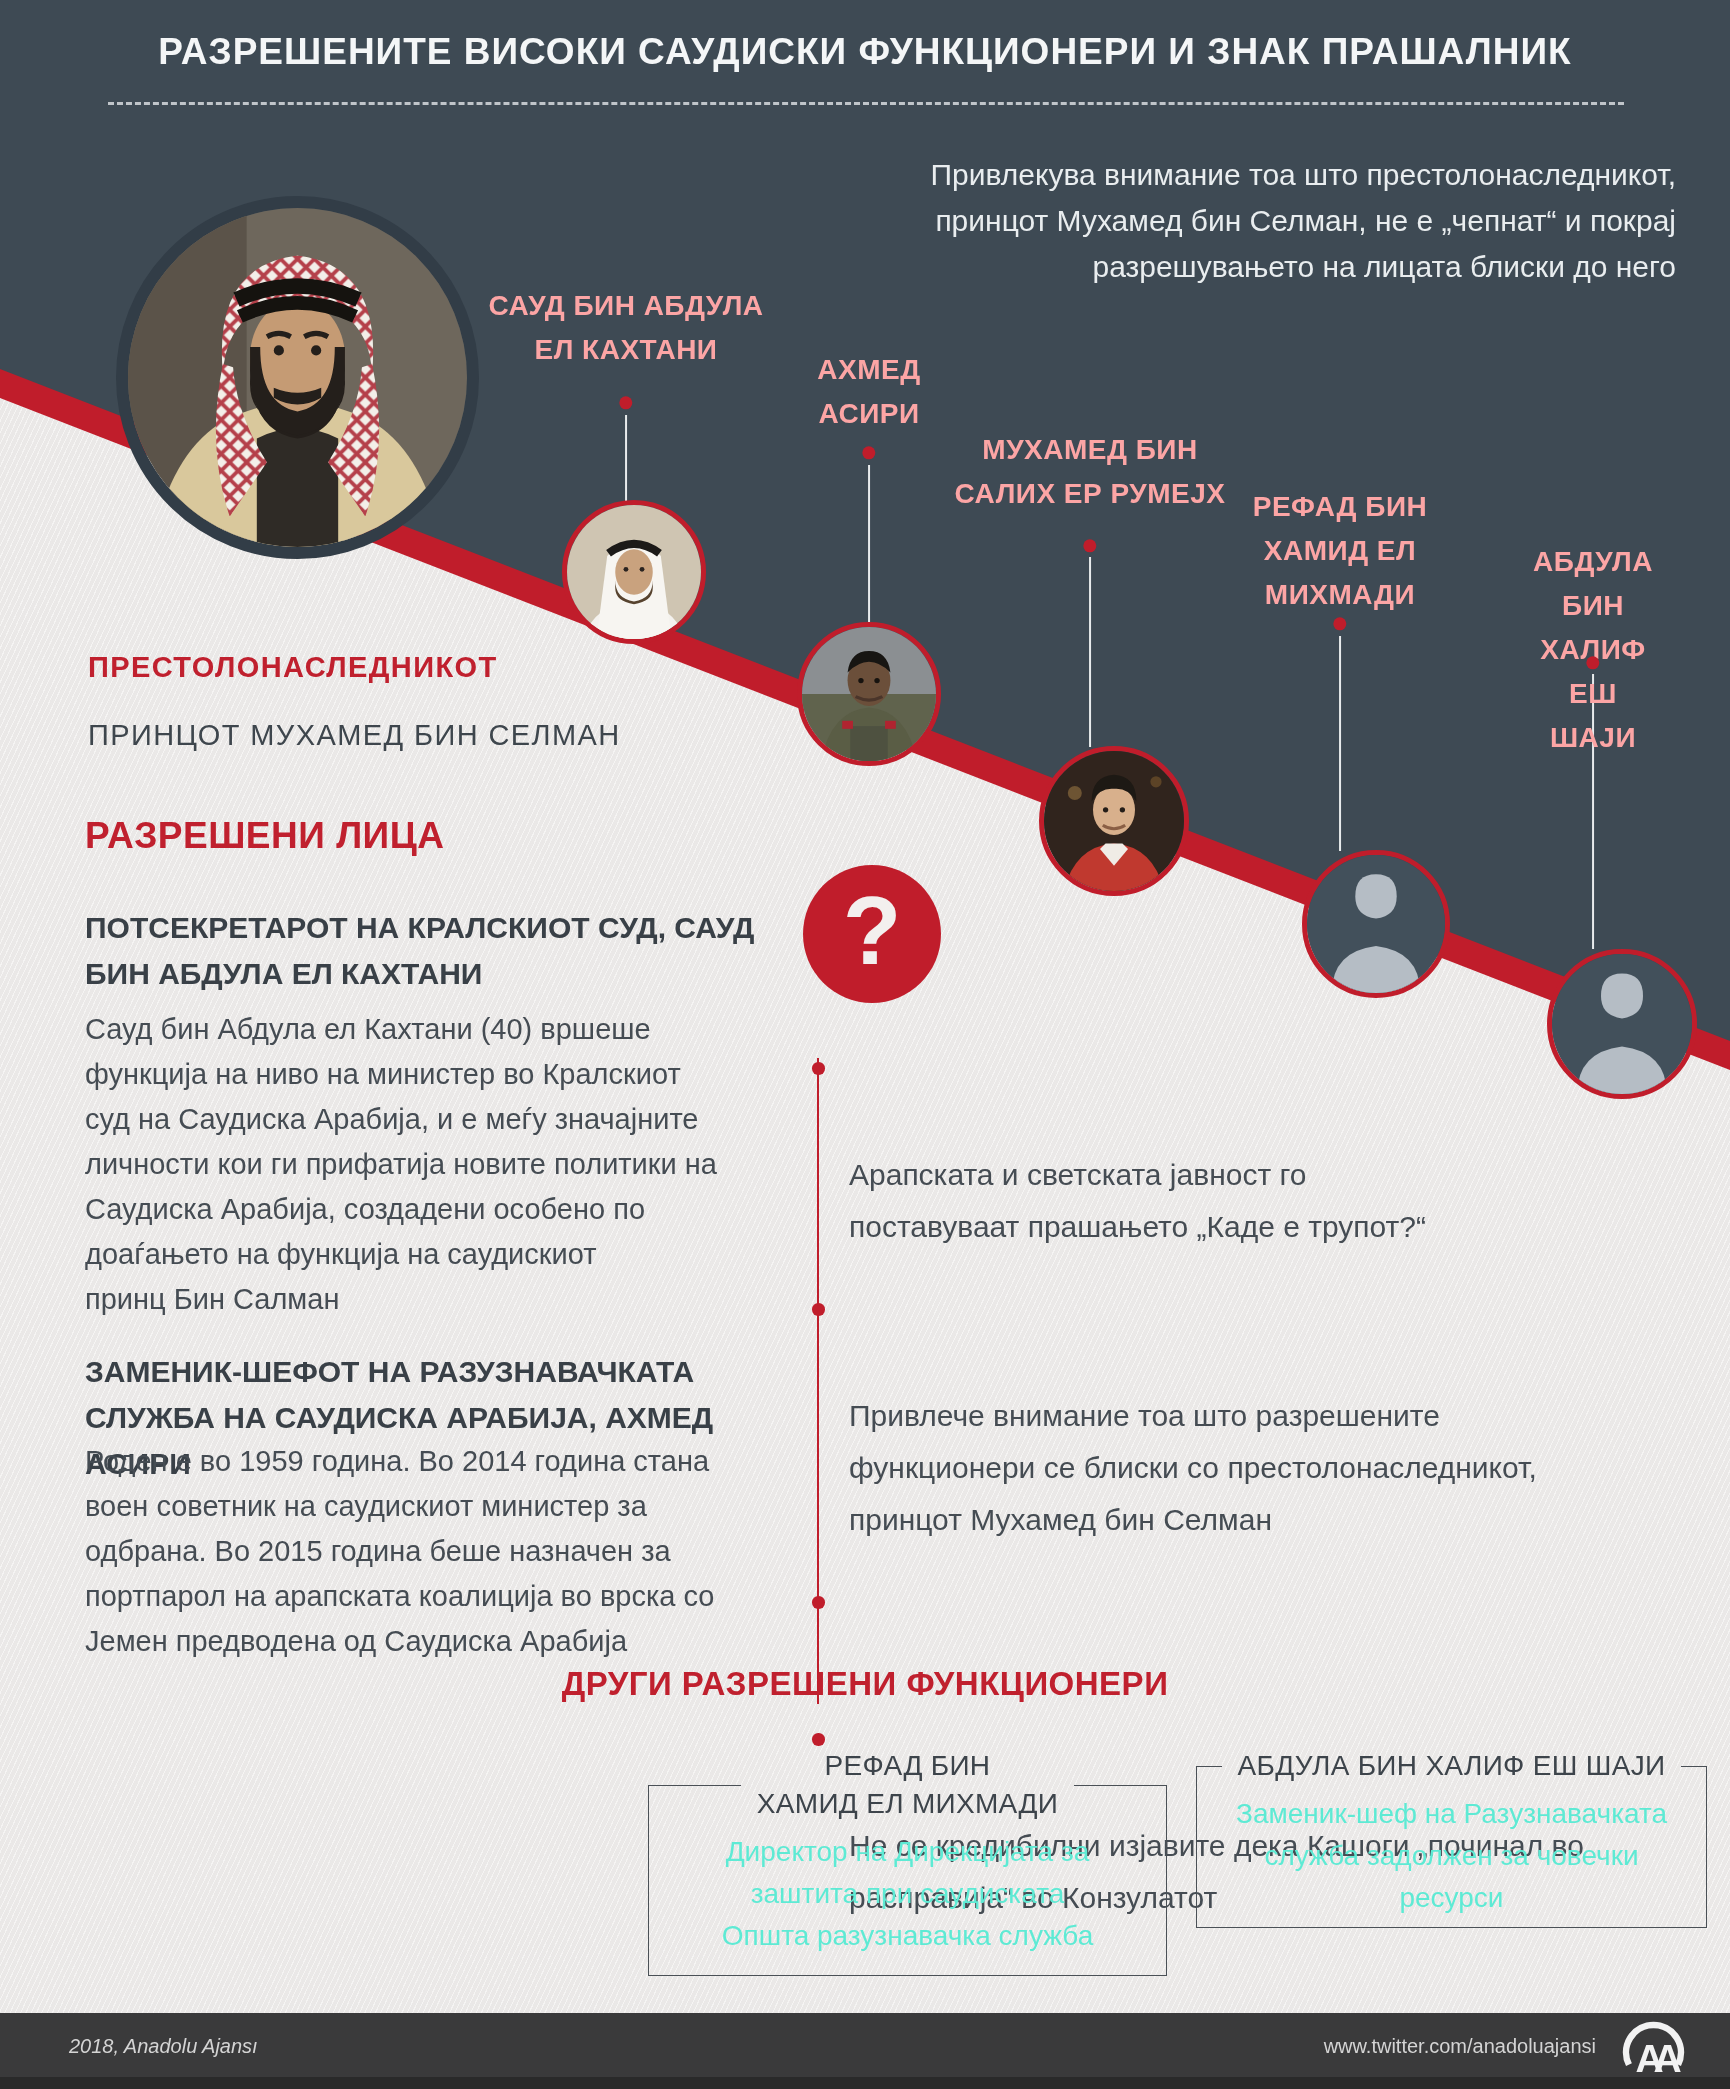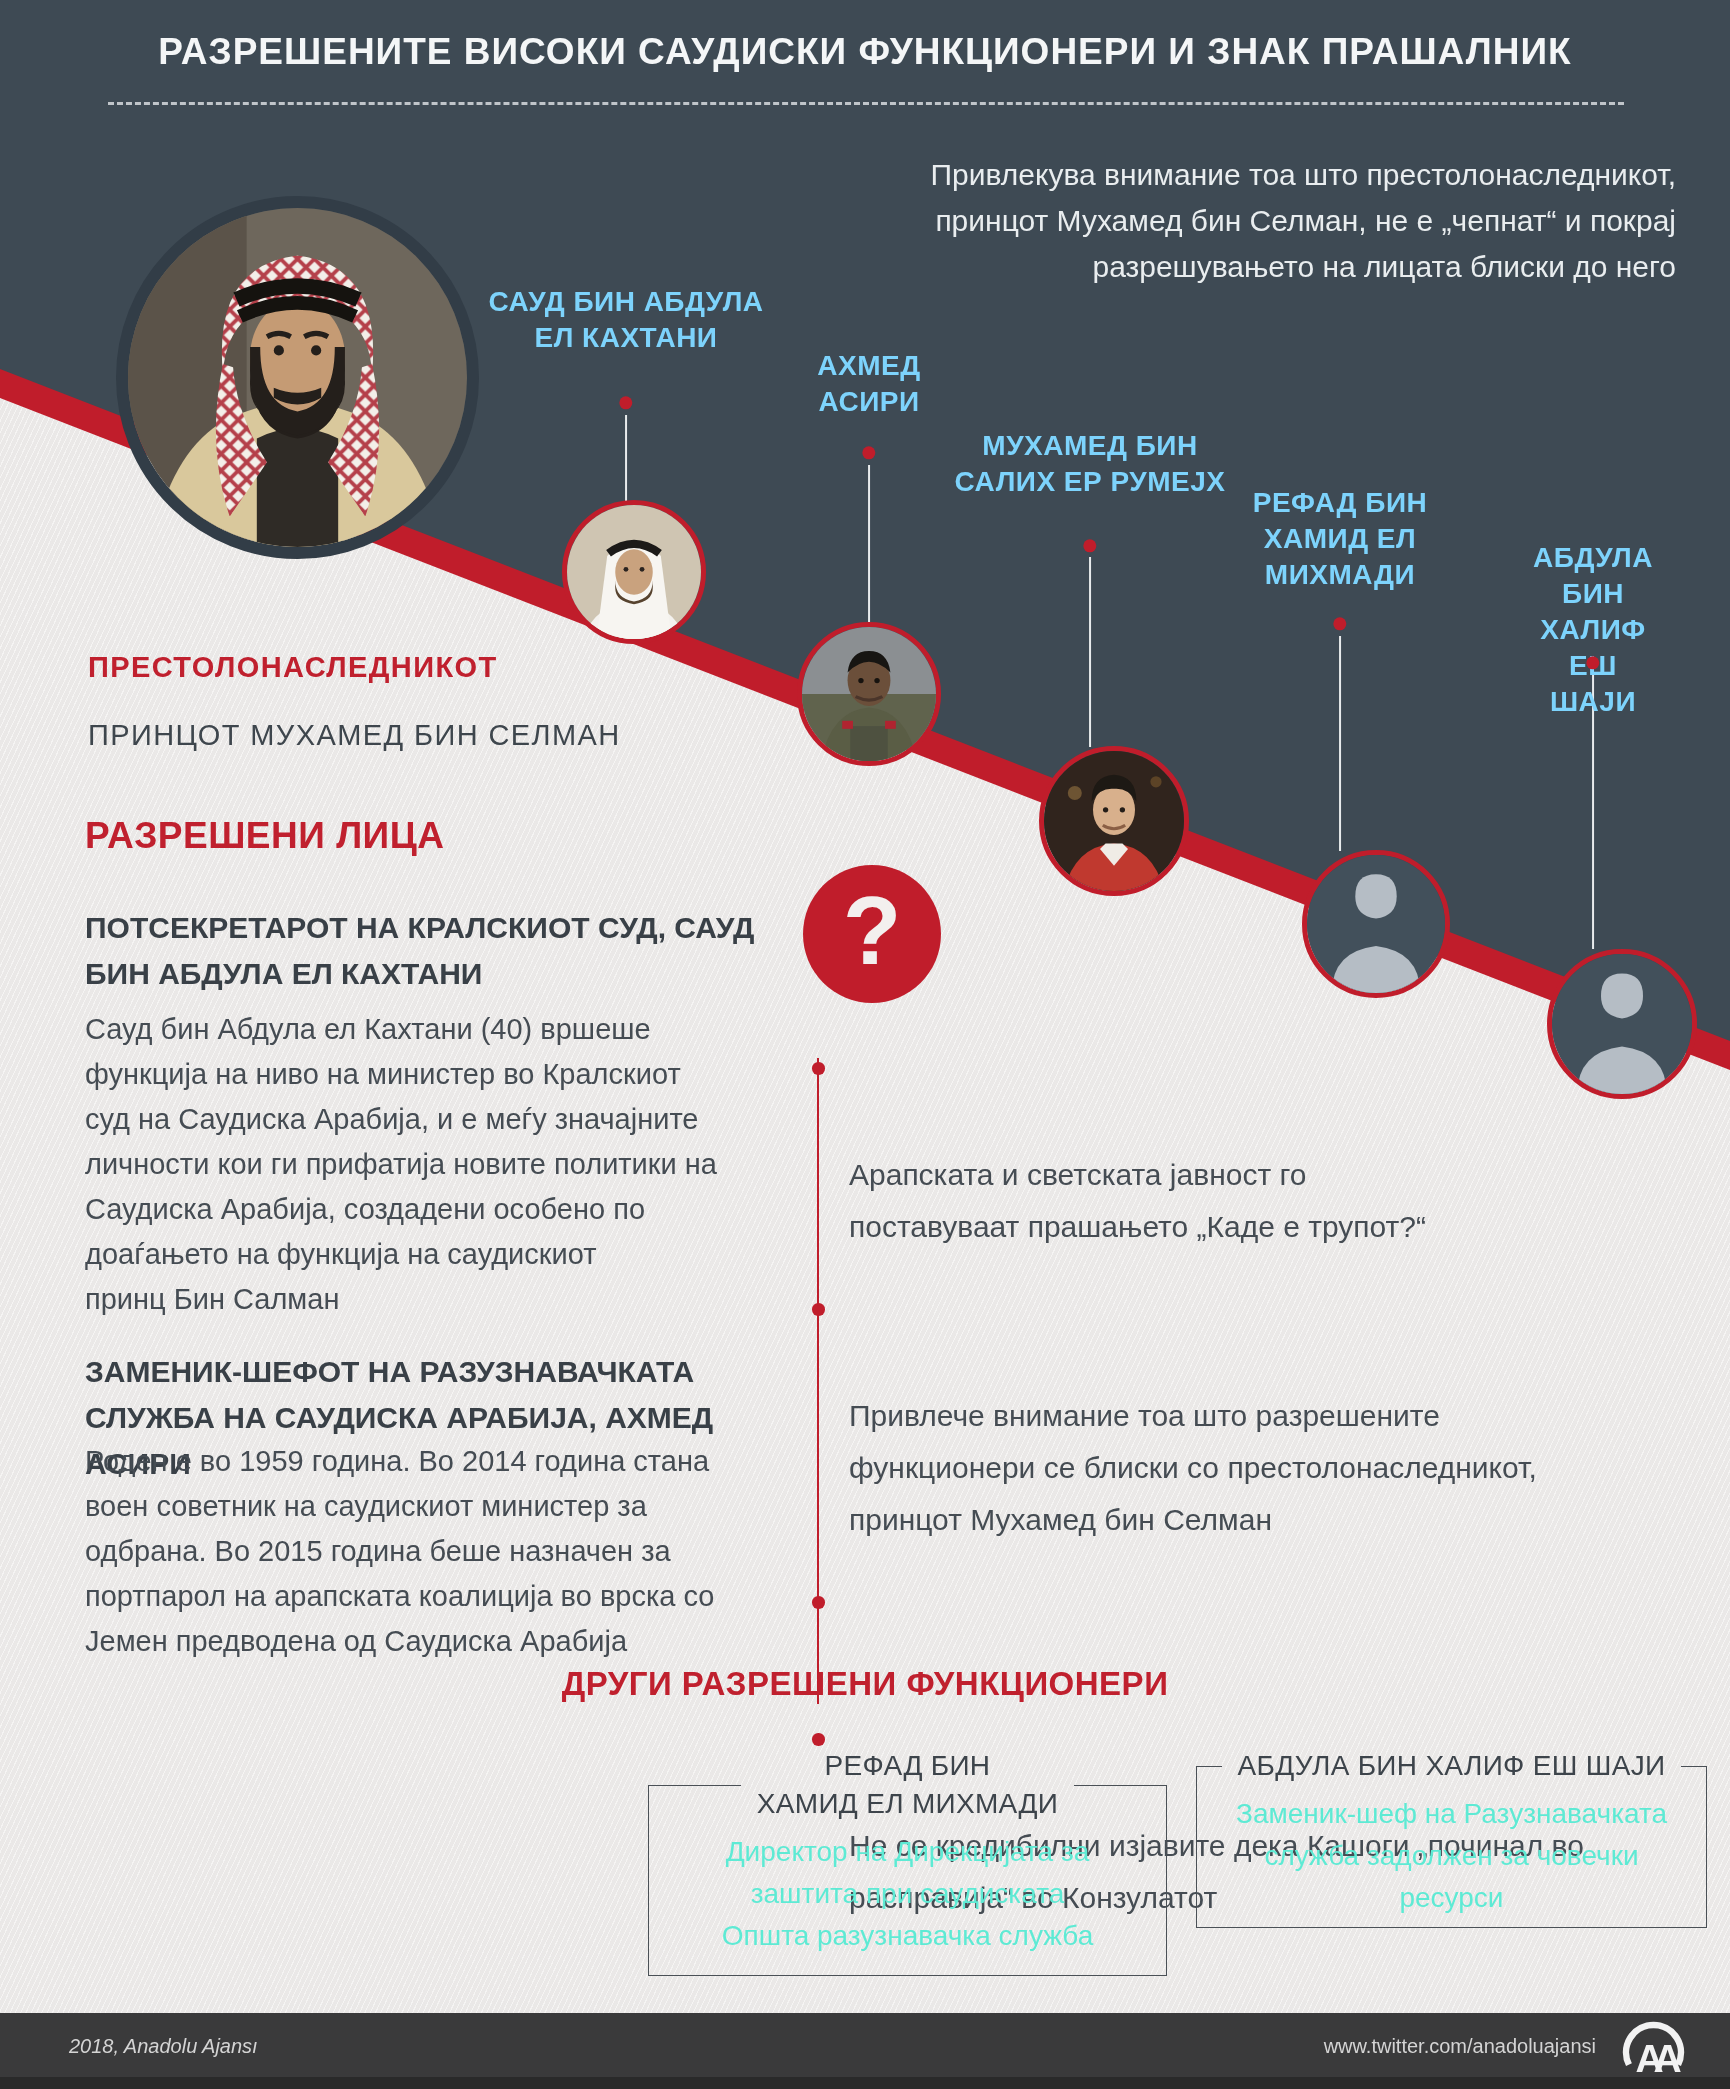--- a/index.html
+++ b/index.html
@@ -37,21 +37,21 @@
   }
   .portrait svg{display:block; width:100%; height:100%;}
   .prince-photo{
     left:116px; top:196px; width:363px; height:363px; border:12.5px solid #323d47;
   }
   .official-circle{
     border:5.8px solid #c01d2b; box-shadow:inset 0 0 0 6.7px #3e4a54;
   }
   .official-label{
     position:absolute; z-index:5; transform:translateX(-50%);
-    color:#7dd3fc; font-size:28px; line-height:36px; font-weight:bold;
+    color:#fca5a5; font-size:28px; line-height:44px; font-weight:bold;
     text-align:center; white-space:pre-line; letter-spacing:0.5px;
   }
   .connector-dot{
     position:absolute; z-index:5; width:13.4px; height:13.4px; border-radius:50%;
     background:#c01d2b; transform:translate(-50%,-50%);
   }
   .connector-line{
     position:absolute; z-index:4; width:1.9px; background:#e8ebed; transform:translateX(-50%);
   }
   .role-label{

